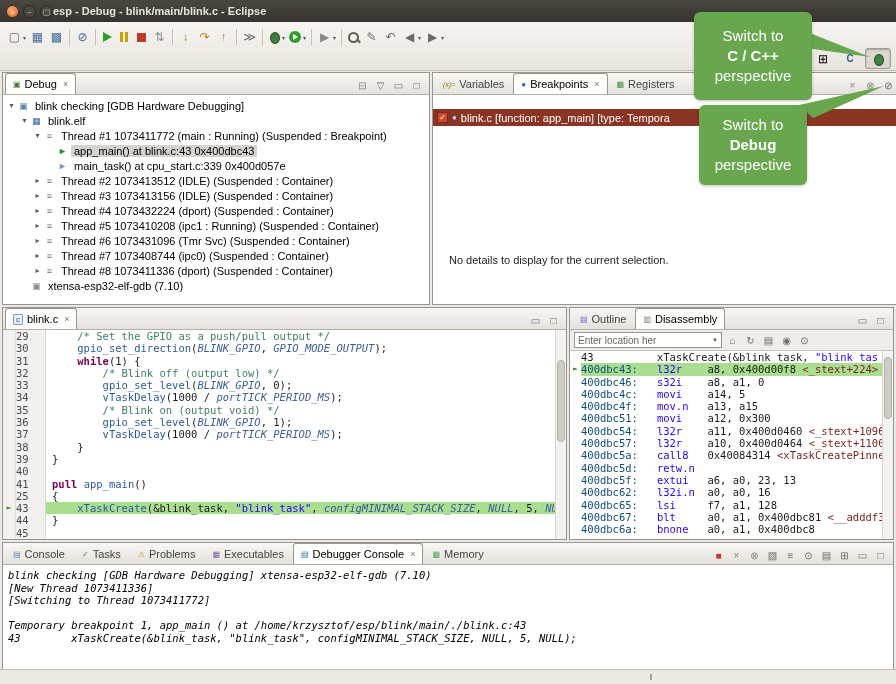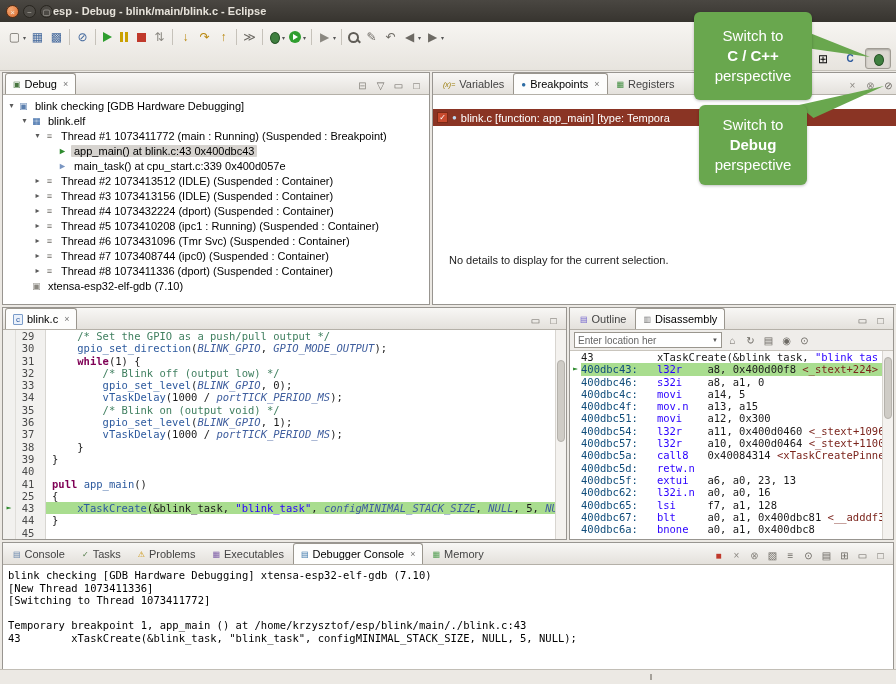--- a/index.html
+++ b/index.html
@@ -56,40 +56,40 @@
   
   .bp-row{margin-top:14px;height:17px;display:flex;align-items:center;background:var(--breakpoint_row,#8a3424);color:#fff;}
   .bp-check{width:11px;height:11px;background:#c84a2e;border:1px solid #7d2a16;box-sizing:border-box;color:#fff;font-size:8px;line-height:9px;text-align:center;margin:0 4px 0 4px;flex:none;}
   .bp-ic{color:#bcd6f0;font-size:8px;margin-right:4px;}
   .bp-label{white-space:nowrap;}
   .bp-msg{position:absolute;top:159px;left:16px;color:#222;}
   
   .mono{font-family:"DejaVu Sans Mono",monospace;font-size:10.5px;}
   .cline{display:flex;height:12.3px;line-height:12.3px;}
   .cmark{width:12px;background:#f2f1ef;border-right:1px solid #e0deda;font-size:8px;color:#2e8b2e;text-align:center;flex:none;}
-  .cnum{width:24px;text-align:center;padding-right:5px;color:#4a4a4a;background:#f2f1ef;border-right:1px solid #d8d6d2;flex:none;}
+  .cnum{width:24px;text-align:left;padding-right:5px;color:#4a4a4a;background:#f2f1ef;border-right:1px solid #d8d6d2;flex:none;}
   .ccode{flex:1;white-space:pre;padding-left:6px;}
   .cline.hl .ccode{background:var(--current_line_green,#a9dd8f);}
   .drow{display:flex;height:12.3px;line-height:12.3px;}
   .dmark{width:11px;font-size:8px;color:#2e8b2e;text-align:center;flex:none;}
   .dtext{flex:1;white-space:pre;}
   .drow.hl .dtext{background:var(--current_line_green,#a9dd8f);}
   .tk-p{color:#1a1a1a}.tk-c{color:#3f7f5f}.tk-k{color:#7f0055;font-weight:bold}
   .tk-f{color:#2d5a9e}.tk-m{color:#3f5e9e;font-style:italic}.tk-s{color:#2a00ff}
   .tk-addr{color:#0f4c7a}.tk-mn{color:#2a00ff}.tk-op{color:#1a1a1a}.tk-sym{color:#7b241c}
   .vscroll{position:absolute;top:22px;right:0;bottom:0;width:10px;background:#f4f2ef;border-left:1px solid #d8d5d0;}
   .vthumb{position:absolute;left:1px;right:1px;border-radius:4px;background:#cfccc6;border:1px solid #b5b2ac;}
   
   .locbar{position:absolute;top:22px;left:0;right:0;height:21px;background:#efedea;border-bottom:1px solid #c9c5bd;display:flex;align-items:center;padding:0 4px;gap:4px;box-sizing:border-box;}
   .combo{width:148px;height:16px;background:#fff;border:1px solid #9a968e;font-size:10px;color:#666;display:flex;align-items:center;justify-content:space-between;padding:0 3px;box-sizing:border-box;}
   .combo .arr{font-size:6px;color:#555;}
   .disasm-content{top:43px;}
   
   .conline{white-space:pre;min-height:12.6px;line-height:12.6px;color:#000;}
-  #console-lines{padding:4px 0 16px 5px;}
+  #console-lines{padding:4px 0 16px 5px;font-style:italic;}
   
   .statusbar{position:absolute;left:0;right:0;bottom:0;height:14px;background:#ece9e4;border-top:1px solid #c2beb6;}
   .statusbar .mark{position:absolute;left:650px;top:4px;width:2px;height:6px;background:#a5a19a;}
   
   .callout{position:absolute;background:var(--callout_green,#69a74e);color:#fff;border-radius:6px;display:flex;flex-direction:column;align-items:center;justify-content:center;font-size:15px;line-height:20px;z-index:50;box-shadow:0 1px 3px rgba(0,0,0,.25);}
   .callout .b{font-weight:bold;}
   .tail{position:absolute;background:var(--callout_green,#69a74e);z-index:49;}
   #callout-cpp{left:694px;top:12px;width:118px;height:88px;}
   #tail-cpp{left:806px;top:30px;width:64px;height:30px;clip-path:polygon(0 5%,100% 90%,0 60%);}
   #callout-debug{left:699px;top:105px;width:108px;height:80px;}

